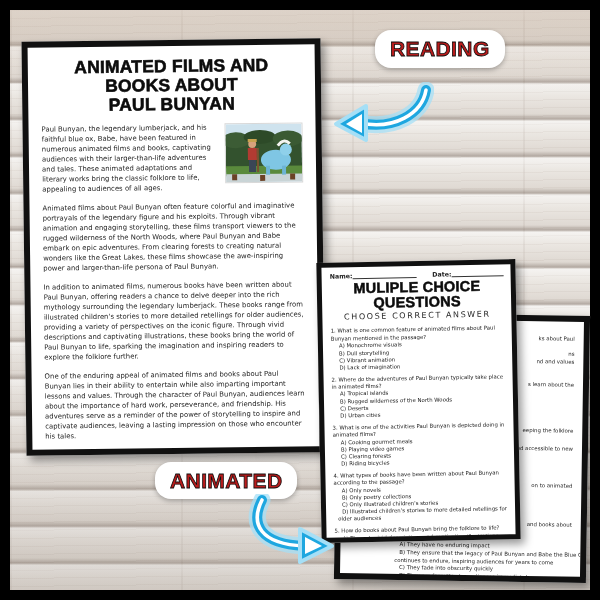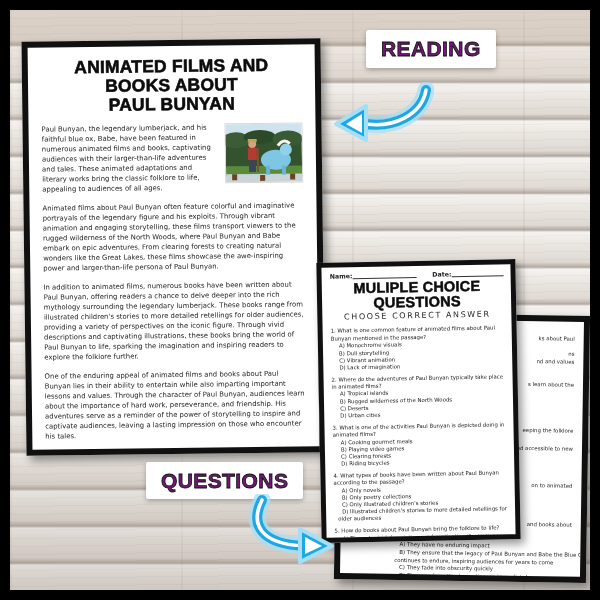--- a/index.html
+++ b/index.html
@@ -33,24 +33,24 @@
     font-size:17.5px;line-height:1.08;letter-spacing:.2px;color:#0c0c0c;
     -webkit-text-stroke:.6px #0c0c0c;margin:2px 0 9px 0;
   }
   .para{font-size:6.9px;line-height:1.45;color:#242424;margin:0 0 9px 0;text-align:left;}
   .photo{
     float:right;width:76px;height:58px;margin:1px 0 3px 8px;
     border:1px solid #d8d8d8;display:block;
   }
   
   .sticker{
-    position:absolute;background:#fff;border-radius:2px;
+    position:absolute;background:#fff;border-radius:16px;
     padding:6px 15px;box-shadow:0 2px 5px rgba(0,0,0,.28);
-    font-family:"Liberation Sans", sans-serif;font-weight:bold;color:#701a75;
-    text-align:center;letter-spacing:.4px;z-index:7;
+    font-family:"Liberation Sans", sans-serif;font-weight:bold;color:#b91c1c;
+    text-align:center;letter-spacing:.4px;z-index:7;margin-left:9px;
     -webkit-text-stroke:.8px #0d0d0d;
   }
   .sticker-rc{left:366px;top:30px;font-size:21px;line-height:1.25;}
   .sticker-q{left:146px;top:462px;font-size:21px;line-height:1.2;}
   .arrow{position:absolute;z-index:7;}
   .arrow-rc{left:330px;top:82px;}
   .arrow-q{left:248px;top:494px;}
   
   .qpage{left:319px;top:261px;width:199px;height:280px;transform:rotate(-1.1deg);z-index:5;overflow:hidden;}
   .q-inner{padding:5px 7px 4px 8px;}
@@ -194,21 +194,21 @@
 
 <svg class="arrow arrow-rc" width="104" height="72" viewBox="0 0 104 72">
   <path d="M96 8 C 92 32, 64 48, 30 41" fill="none" stroke="#a5dff6" stroke-width="17" stroke-linecap="round" opacity="0.75"></path>
   <path d="M96 8 C 92 32, 64 48, 30 41" fill="none" stroke="#1ea7e0" stroke-width="10" stroke-linecap="round"></path>
   <path d="M96 8 C 92 32, 64 48, 30 41" fill="none" stroke="#ffffff" stroke-width="3.6" stroke-linecap="round"></path>
   <polygon points="36,24 6,42 36,58" fill="#1ea7e0" stroke="#a5dff6" stroke-width="4" stroke-linejoin="round"></polygon>
   <polygon points="32,32 16,42 32,51" fill="#ffffff"></polygon>
 </svg>
 
 <div class="sticker sticker-q">
-  <div>QUESTIONS</div>
+  <div>ANIMATED</div>
 </div>
 
 <svg class="arrow arrow-q" width="96" height="72" viewBox="0 0 96 72">
   <path d="M14 6 C 2 30, 12 50, 56 52" fill="none" stroke="#a5dff6" stroke-width="17" stroke-linecap="round" opacity="0.75"></path>
   <path d="M14 6 C 2 30, 12 50, 56 52" fill="none" stroke="#1ea7e0" stroke-width="10" stroke-linecap="round"></path>
   <path d="M14 6 C 2 30, 12 50, 56 52" fill="none" stroke="#ffffff" stroke-width="3.6" stroke-linecap="round"></path>
   <polygon points="52,35 84,52 52,68" fill="#1ea7e0" stroke="#a5dff6" stroke-width="4" stroke-linejoin="round"></polygon>
   <polygon points="57,43 74,52 57,60" fill="#ffffff"></polygon>
 </svg>
 

